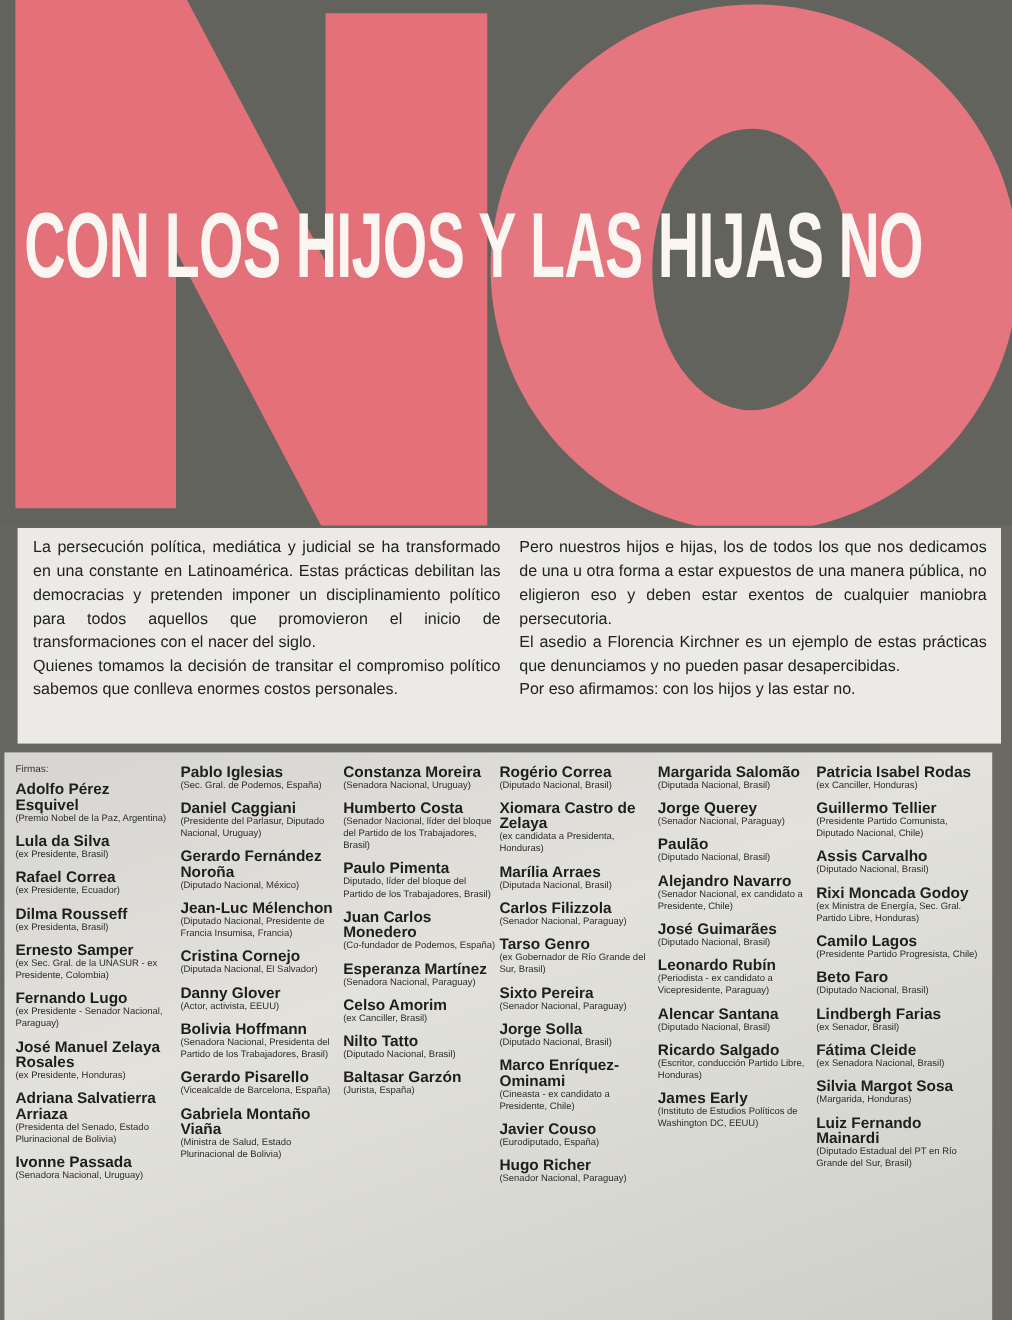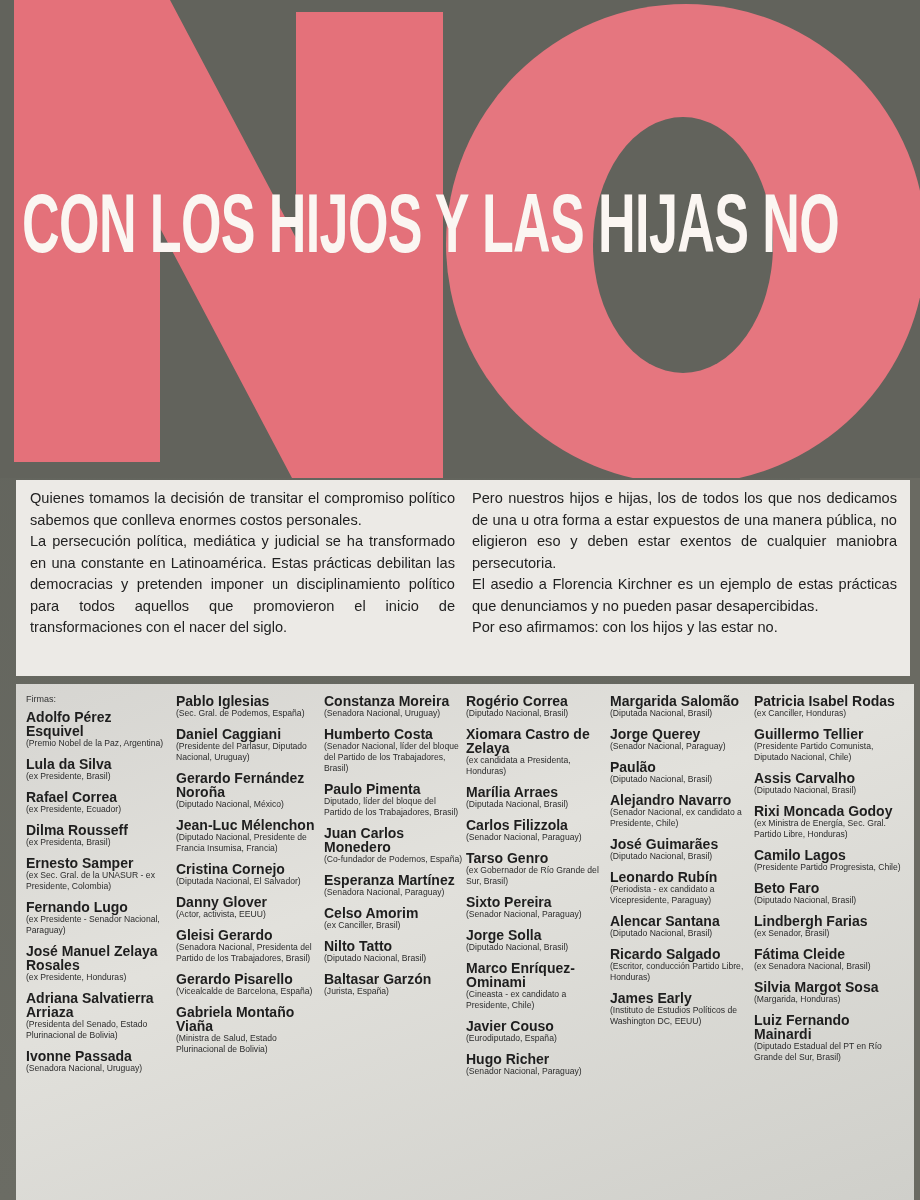--- a/index.html
+++ b/index.html
@@ -38,21 +38,21 @@
   .col-text {
     position: absolute; top: 8px; width: 425px;
     font-size: 14.6px; line-height: 21.5px; color: #222;
     text-align: justify;
   }
   .col-text p { margin: 0; }
   .col-left { left: 14px; }
   .col-right { left: 456px; }
   
   .sig-box {
-    position: absolute; left: 16px; top: 684px; width: 898px; height: 516px;
+    position: absolute; left: 4px; top: 684px; width: 898px; height: 516px;
     background: linear-gradient(160deg, #d6d5d1 0%, #e2e1dc 40%, #cfcfca 100%);
   }
   .sig-col { position: absolute; top: 10px; width: 140px; }
   .sig-label { font-size: 9px; color: #333; margin-bottom: 6px; }
   .sig { margin-bottom: 8px; }
   .sig-name { font-size: 14px; font-weight: bold; color: #1e1e1e; line-height: 14px; }
   .sig-role { font-size: 8.6px; color: #2c2c2c; line-height: 11px; }
 </style>
 </head>
 <body>
@@ -65,22 +65,22 @@
       <path d="M14 0 L170 0 L296 238 L296 12 L443 12 L443 478 L292 478 L160 228 L160 462 L14 462 Z" fill="#e4717a"></path>
 
       <ellipse cx="686" cy="244" rx="240" ry="240" fill="#e5767f"></ellipse>
       <ellipse cx="683" cy="245" rx="90" ry="128" fill="#62635c"></ellipse>
     </svg>
     <div class="headline">CON LOS HIJOS Y LAS HIJAS NO</div>
   </div>
 
   <div class="body-box">
     <div class="col-text col-left">
+      <p>La persecución política, mediática y judicial se ha transformado en una constante en Latinoamérica. Estas prácticas debilitan las democracias y pretenden imponer un disciplinamiento político para todos aquellos que promovieron el inicio de transformaciones con el nacer del siglo.</p>
       <p>Quienes tomamos la decisión de transitar el compromiso político sabemos que conlleva enormes costos personales.</p>
-      <p>La persecución política, mediática y judicial se ha transformado en una constante en Latinoamérica. Estas prácticas debilitan las democracias y pretenden imponer un disciplinamiento político para todos aquellos que promovieron el inicio de transformaciones con el nacer del siglo.</p>
     </div>
     <div class="col-text col-right">
       <p>Pero nuestros hijos e hijas, los de todos los que nos dedicamos de una u otra forma a estar expuestos de una manera pública, no eligieron eso y deben estar exentos de cualquier maniobra persecutoria.</p>
       <p>El asedio a Florencia Kirchner es un ejemplo de estas prácticas que denunciamos y no pueden pasar desapercibidas.</p>
       <p>Por eso afirmamos: con los hijos y las estar no.</p>
     </div>
   </div>
 
   <div class="sig-box">
     <div class="sig-col" style="left:10px">
@@ -141,21 +141,21 @@
         </div>
         <div class="sig">
           <div class="sig-name">Cristina Cornejo</div>
           <div class="sig-role">(Diputada Nacional, El Salvador)</div>
         </div>
         <div class="sig">
           <div class="sig-name">Danny Glover</div>
           <div class="sig-role">(Actor, activista, EEUU)</div>
         </div>
         <div class="sig">
-          <div class="sig-name">Gleisi Gerardo</div>
+          <div class="sig-name">Bolivia Hoffmann</div>
           <div class="sig-role">(Senadora Nacional, Presidenta del Partido de los Trabajadores, Brasil)</div>
         </div>
         <div class="sig">
           <div class="sig-name">Gerardo Pisarello</div>
           <div class="sig-role">(Vicealcalde de Barcelona, España)</div>
         </div>
         <div class="sig">
           <div class="sig-name">Gabriela Montaño Viaña</div>
           <div class="sig-role">(Ministra de Salud, Estado Plurinacional de Bolivia)</div>
         </div>

